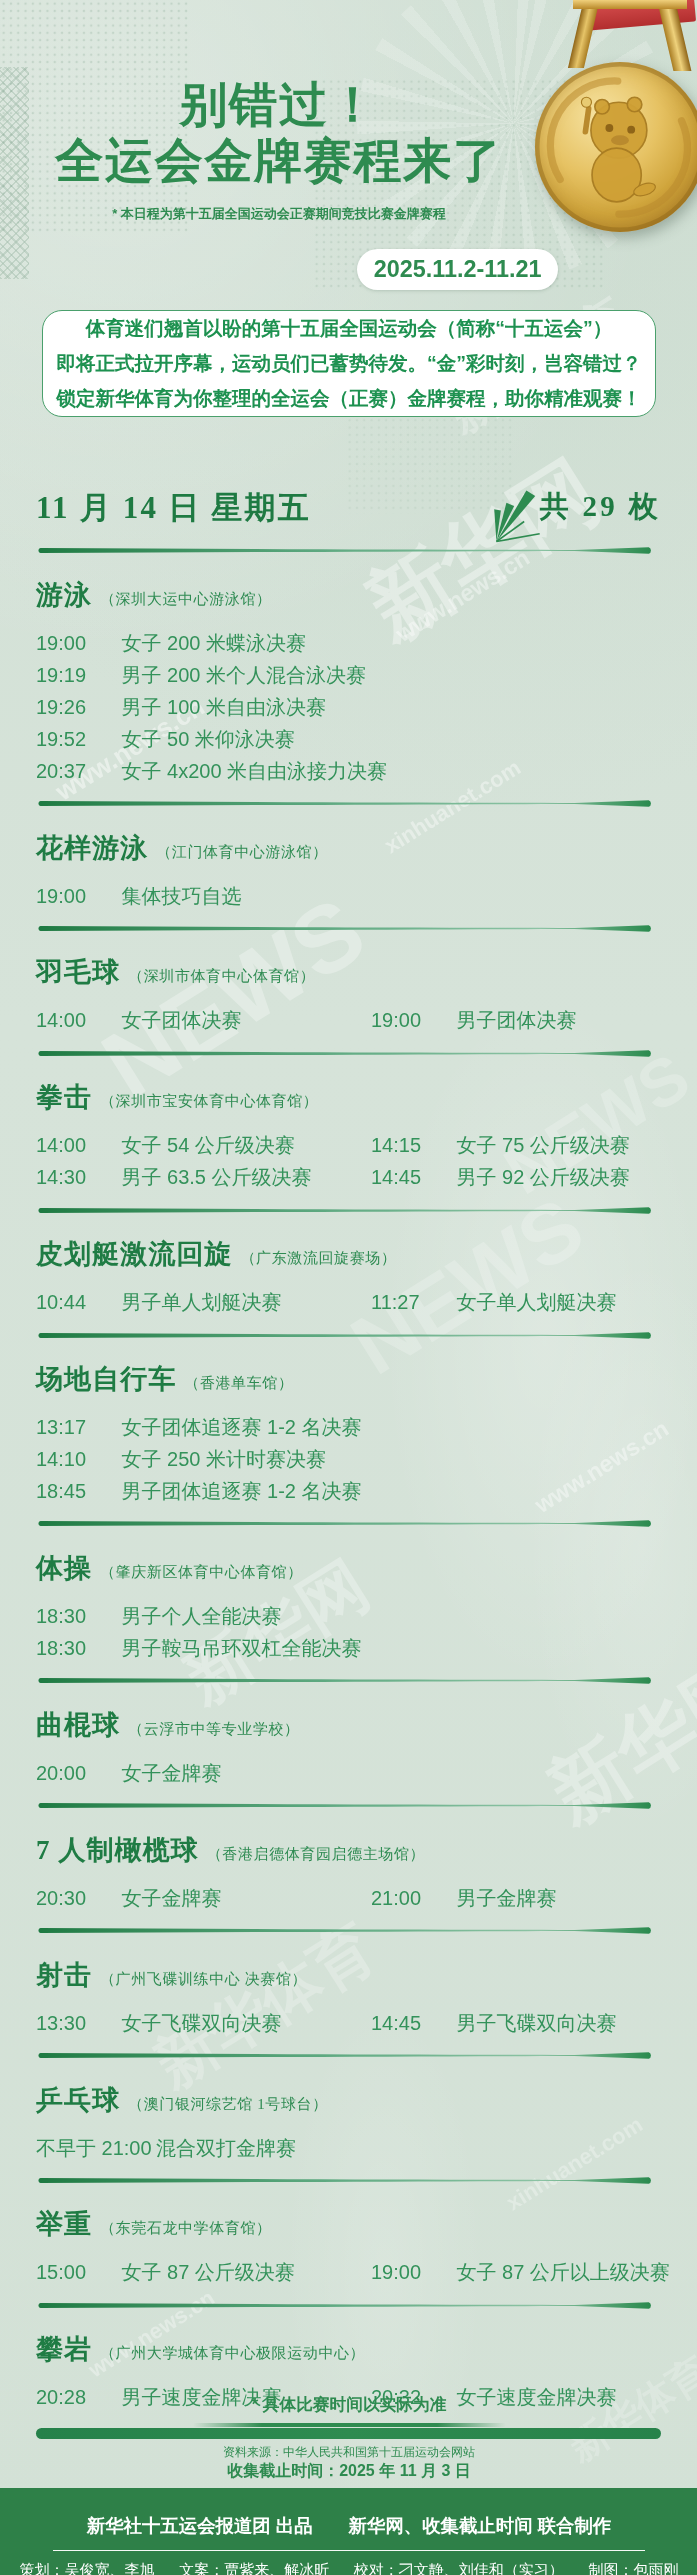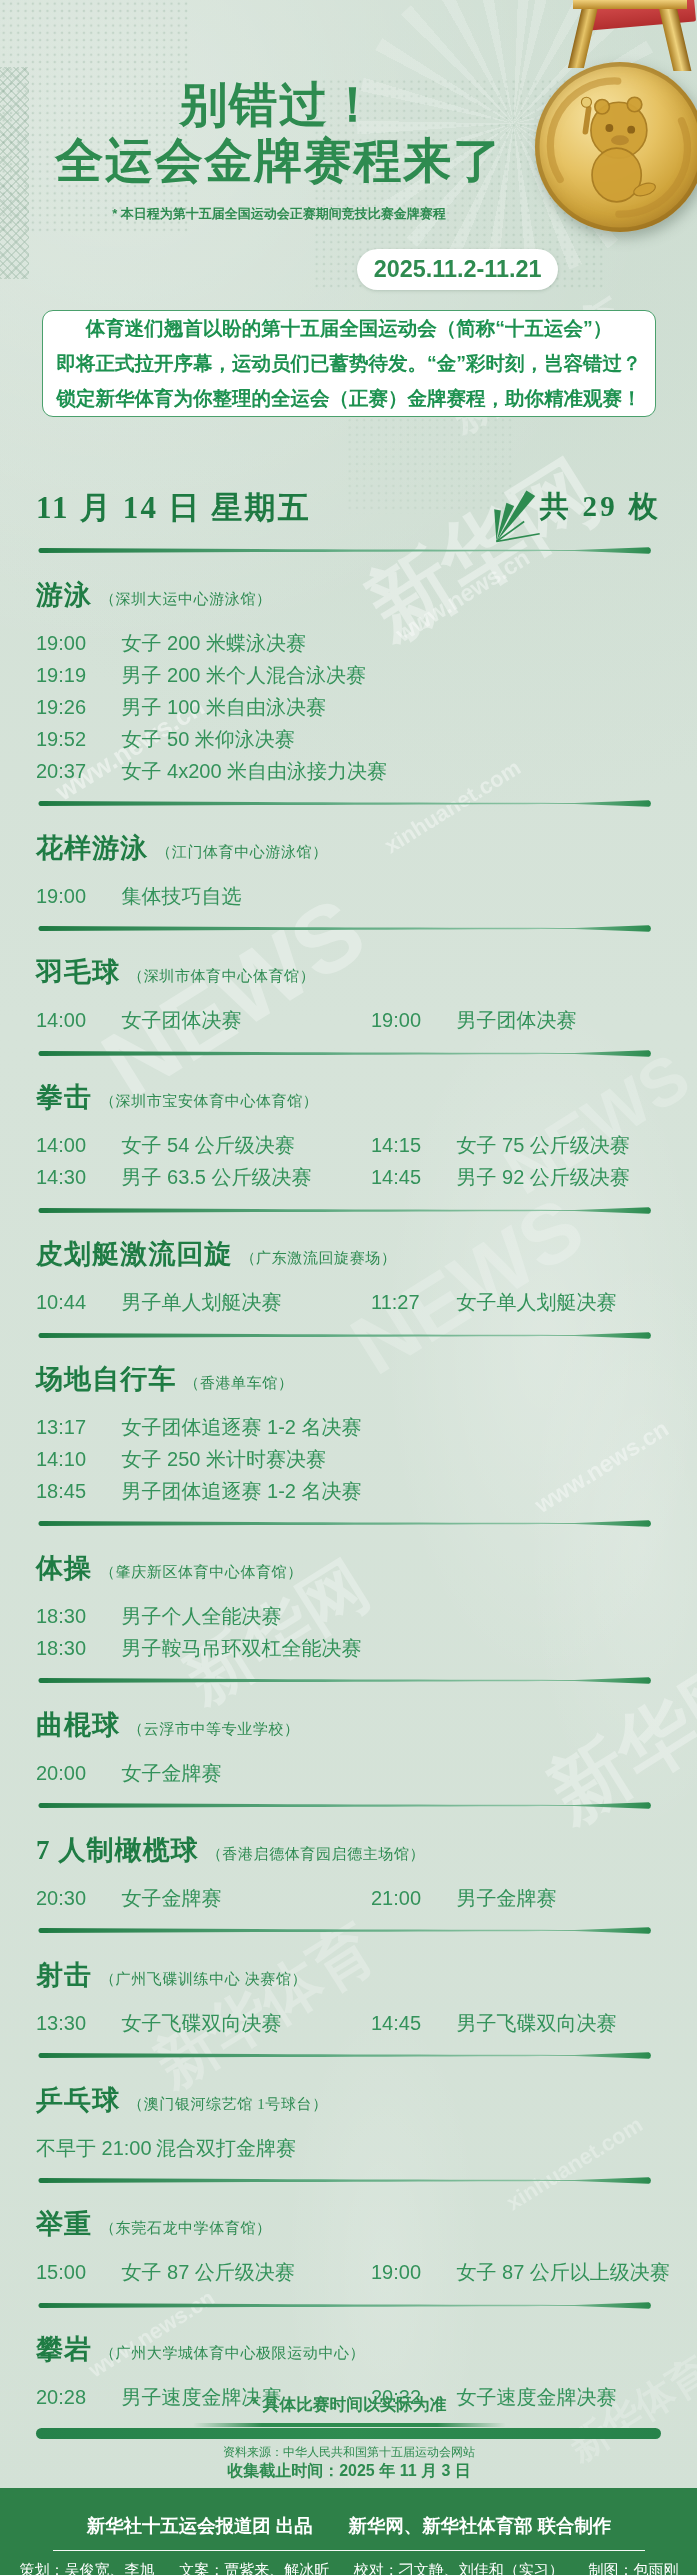--- a/index.html
+++ b/index.html
@@ -35,21 +35,21 @@
   .medal .disc{position:absolute;left:9.5px;top:62px;width:170px;height:170px;border-radius:50%;
     background:radial-gradient(circle at 38% 32%, #f6e3a2 0%, #e6c263 38%, #d0a53c 62%, #b4852a 84%, #8f6518 100%);
     box-shadow:inset 0 0 0 4.5px rgba(143,101,24,.45), inset 0 0 22px rgba(120,80,15,.35), 3.3px 5.6px 12.3px rgba(60,80,65,.35);}
   .medal .disc svg{position:absolute;left:0;top:0;}
   
   .title-block{position:absolute;left:0;top:77px;width:558px;text-align:center;}
   .title-line{font-size:48px;line-height:56px;font-weight:700;letter-spacing:1.7px;color:#2e8b50;font-family:"Liberation Sans","DejaVu Sans",sans-serif;}
   .subtitle{position:absolute;left:0;top:205px;width:558px;text-align:center;font-size:13px;font-weight:700;color:#2e8b50;}
   .date-pill{position:absolute;left:357px;top:249px;height:41px;line-height:41px;padding:0 16.7px;border-radius:20.7px;background:#ffffff;color:#2e8b50;font-size:23.4px;font-weight:700;box-shadow:0 1.1px 3.3px rgba(80,110,90,.25);}
   
-  .intro-box{position:absolute;left:42px;top:310px;width:614px;height:107px;box-sizing:border-box;background:#ffffff;border:1.7px solid #4aa06c;border-radius:11px;display:flex;flex-direction:column;justify-content:center;text-align:center;}
+  .intro-box{position:absolute;left:42px;top:310px;width:614px;height:107px;box-sizing:border-box;background:#ffffff;border:1.7px solid #4aa06c;border-radius:20px;display:flex;flex-direction:column;justify-content:center;text-align:center;}
   .intro-box p{margin:0;font-size:19.5px;line-height:35px;font-weight:700;color:#1d9150;}
   
   .schedule{position:absolute;left:36px;top:487px;width:625px;}
   .day-head{position:relative;height:58px;}
   .day-date{font-family:"Liberation Serif","DejaVu Serif",serif;font-size:31px;font-weight:700;color:#1e7a42;letter-spacing:2.2px;}
   .day-total{position:absolute;right:0;top:0;font-family:"Liberation Serif","DejaVu Serif",serif;font-size:29px;font-weight:700;color:#1e7a42;letter-spacing:3.3px;}
   .spark{position:absolute;right:118px;top:1.1px;width:51px;height:56px;}
   .blade{display:block;width:100%;height:9px;}
   .blade.header-blade{margin-top:1.1px;}
   .sport{margin-top:24.6px;}
@@ -459,21 +459,21 @@
   <div class="notes">
     <div class="note-disclaimer">* 具体比赛时间以实际为准</div>
     <div class="mini-div"></div>
     <div class="note-source">资料来源：中华人民共和国第十五届运动会网站</div>
     <div class="note-deadline">收集截止时间：2025 年 11 月 3 日</div>
   </div>
 
   <div class="footer-band">
     <div class="prod-line">
       <span>新华社十五运会报道团 出品</span>
-      <span>新华网、新华社体育部 联合制作</span>
+      <span>新华网、收集截止时间 联合制作</span>
     </div>
     <div class="band-rule"></div>
     <div class="credits" id="credits-root">
         <span>策划：吴俊宽、李旭</span>
         <span>文案：贾紫来、解冰昕</span>
         <span>校对：刁文静、刘佳和（实习）</span>
         <span>制图：包雨刚</span>
       </div>
   </div>
 

